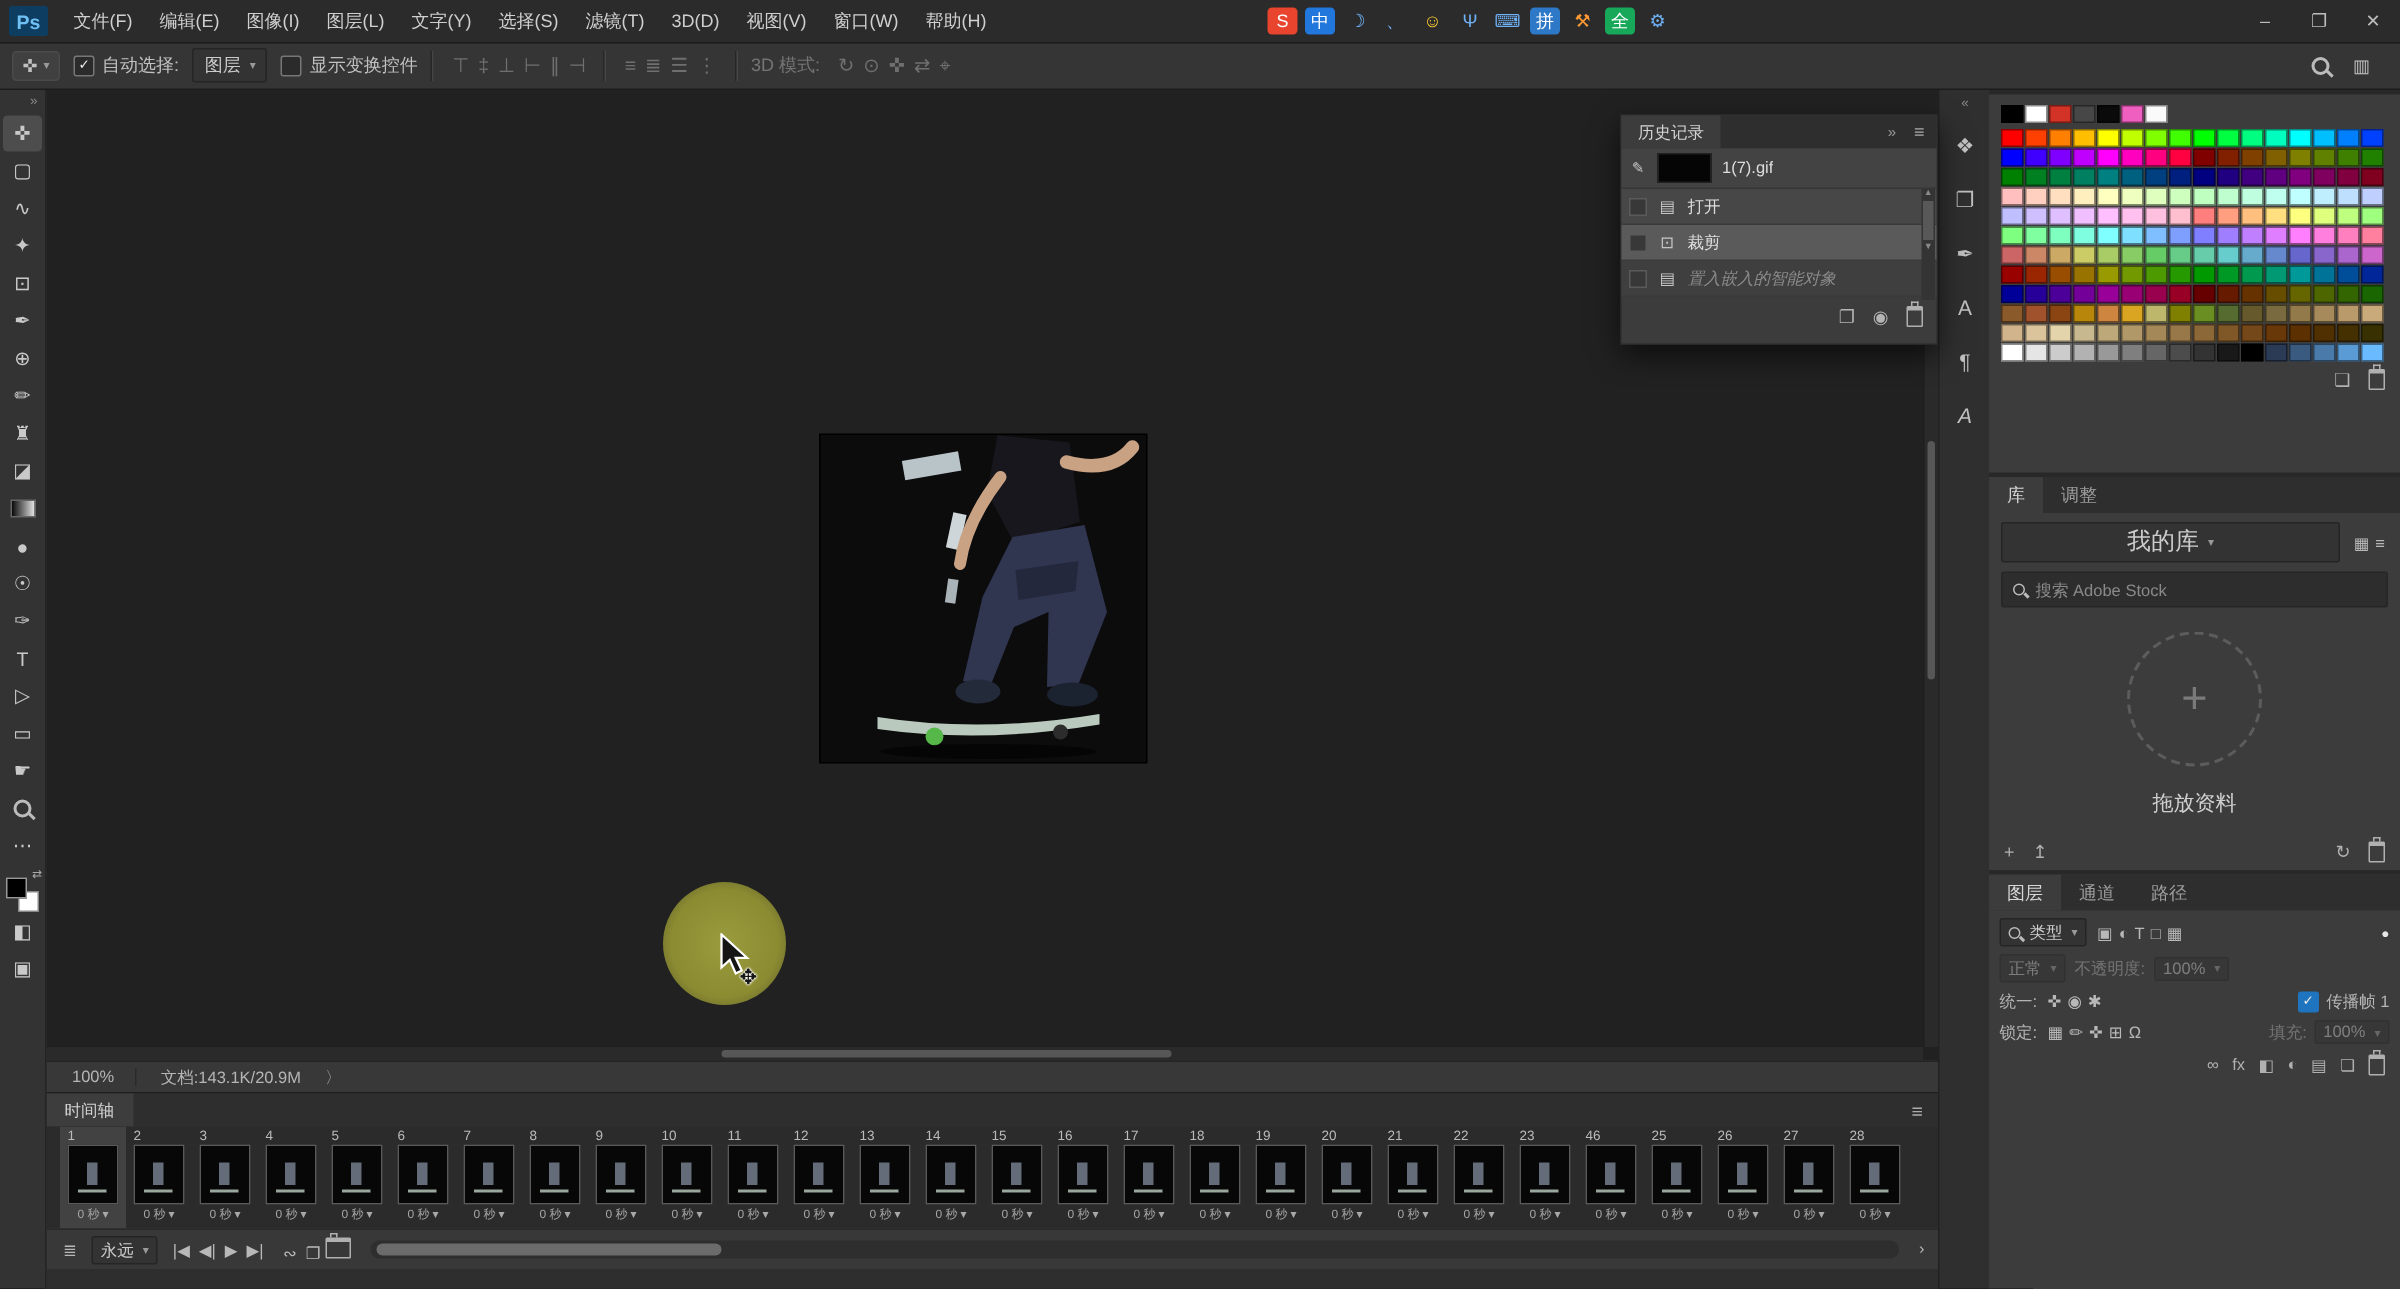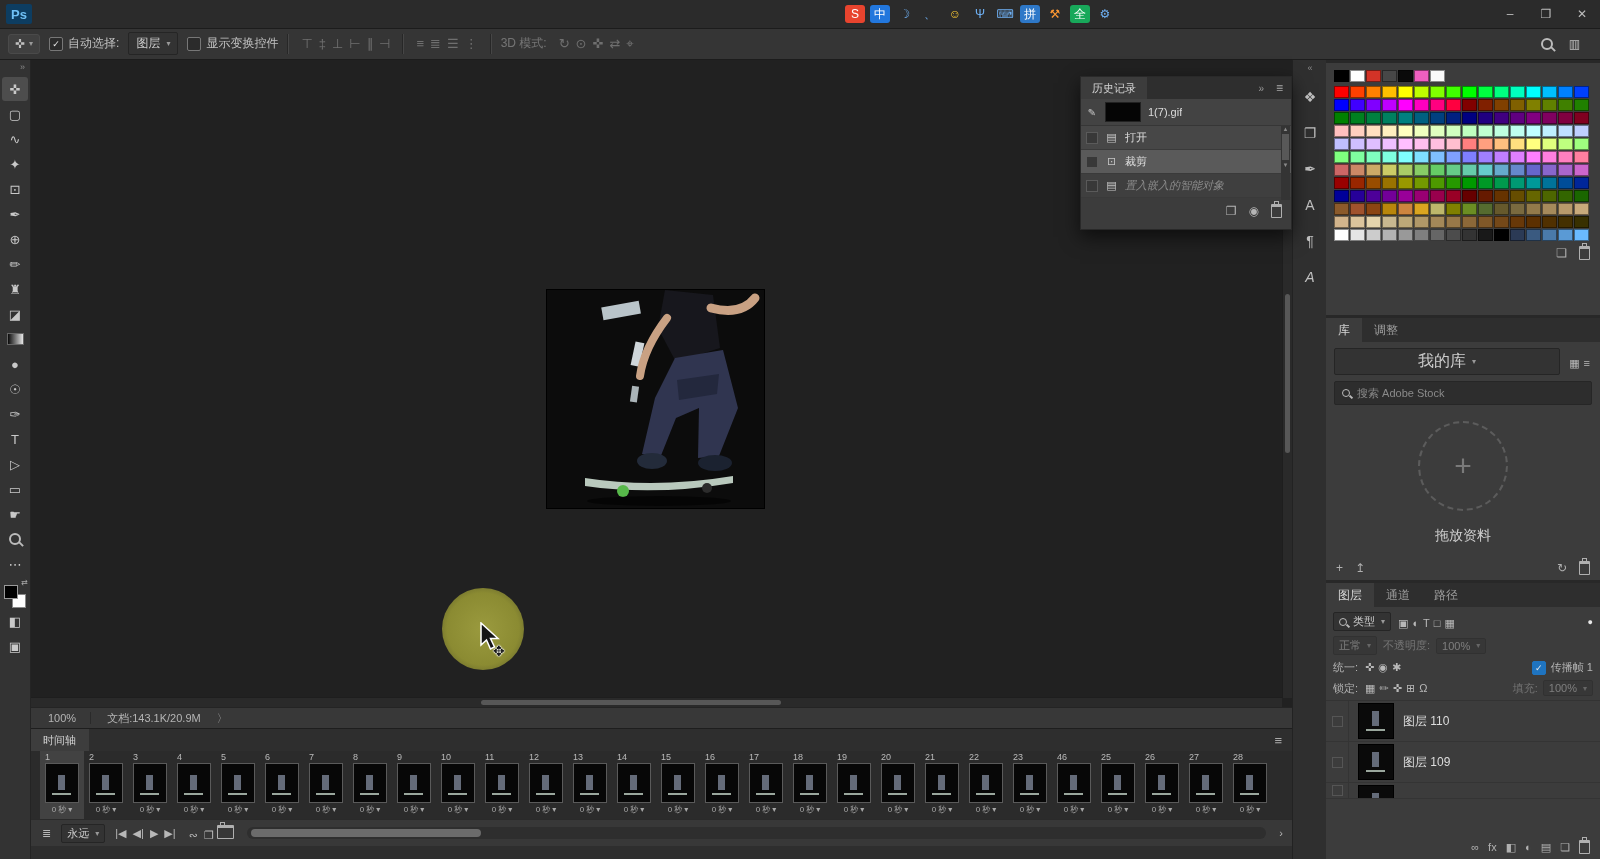--- a/index.html
+++ b/index.html
@@ -176,20 +176,33 @@
   .lbl{white-space:nowrap;}
   .ic{display:inline-block;}
 </style>
 </head>
 <body>
 
 <div id="app">
 
   <header id="menubar">
     <div class="ps-logo">Ps</div>
+    <nav id="menu-list">
+        <div class="menu-item">文件(F)</div>
+        <div class="menu-item">编辑(E)</div>
+        <div class="menu-item">图像(I)</div>
+        <div class="menu-item">图层(L)</div>
+        <div class="menu-item">文字(Y)</div>
+        <div class="menu-item">选择(S)</div>
+        <div class="menu-item">滤镜(T)</div>
+        <div class="menu-item">3D(D)</div>
+        <div class="menu-item">视图(V)</div>
+        <div class="menu-item">窗口(W)</div>
+        <div class="menu-item">帮助(H)</div>
+      </nav>
     <div id="ime-list">
         <span class="ime-ic" style="color: rgb(255, 255, 255); background: rgb(232, 68, 46);">S</span>
         <span class="ime-ic" style="color: rgb(255, 255, 255); background: rgb(34, 119, 221);">中</span>
         <span class="ime-ic" style="color: rgb(111, 177, 245);">☽</span>
         <span class="ime-ic" style="color: rgb(111, 177, 245);">、</span>
         <span class="ime-ic" style="color: rgb(255, 204, 51);">☺</span>
         <span class="ime-ic" style="color: rgb(111, 177, 245);">Ψ</span>
         <span class="ime-ic" style="color: rgb(111, 177, 245);">⌨</span>
         <span class="ime-ic" style="color: rgb(255, 255, 255); background: rgb(46, 120, 200);">拼</span>
         <span class="ime-ic" style="color: rgb(255, 153, 51);">⚒</span>
@@ -953,42 +966,20 @@
       <div class="lay-lock">
         <span class="lbl">锁定:</span>
         <span id="lock-icons"><span class="f-ic">▦</span><span class="f-ic">✏</span><span class="f-ic">✜</span><span class="f-ic">⊞</span><span class="f-ic">Ω</span></span>
         <span class="spacer"></span>
         <span class="lbl dim">填充:</span>
         <span class="dd-box mini dim">
           <span>100%</span>
           <span class="car">▾</span>
         </span>
       </div>
-      <div id="layer-list">
-          <div class="lay-row">
-            <span class="eyebox"></span>
-            <div class="lthumb">
-              <i class="blob"></i>
-            </div>
-            <span class="lay-label">图层 110</span>
-          </div>
-          <div class="lay-row">
-            <span class="eyebox"></span>
-            <div class="lthumb">
-              <i class="blob"></i>
-            </div>
-            <span class="lay-label">图层 109</span>
-          </div>
-          <div class="lay-row partial">
-            <span class="eyebox"></span>
-            <div class="lthumb">
-              <i class="blob"></i>
-            </div>
-          </div>
-        </div>
       <div class="pfoot" id="layer-foot" style="gap:9px;font-size:11px;">
           <span class="ic">∞</span>
           <span class="ic">fx</span>
           <span class="ic">◧</span>
           <span class="ic">◐</span>
           <span class="ic">▤</span>
           <span class="ic">❏</span>
           <span class="ic trash"></span>
         </div>
     </section>

